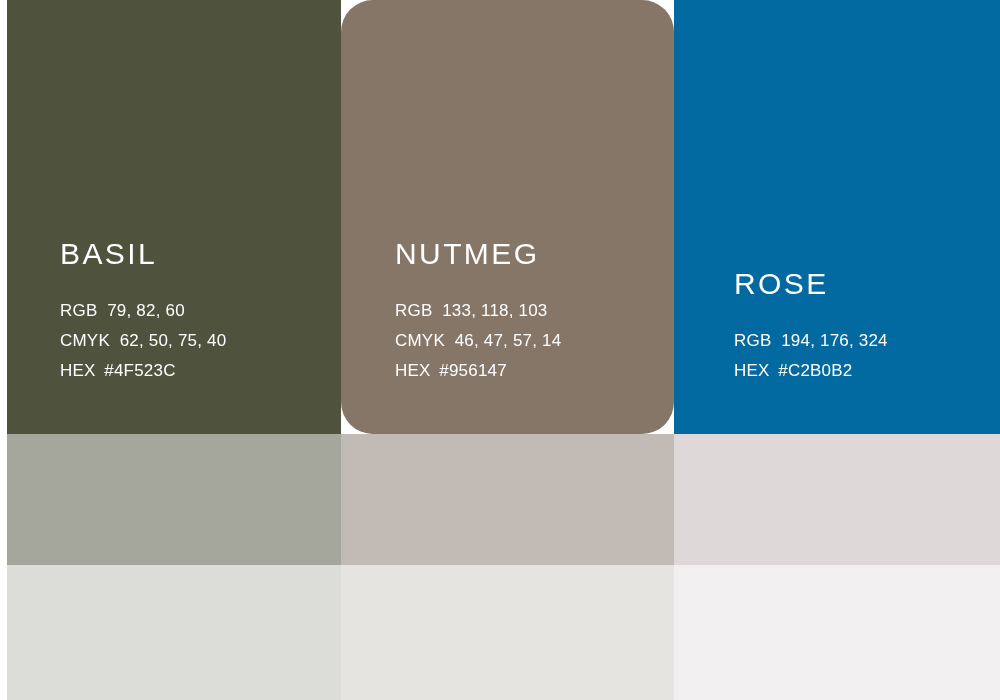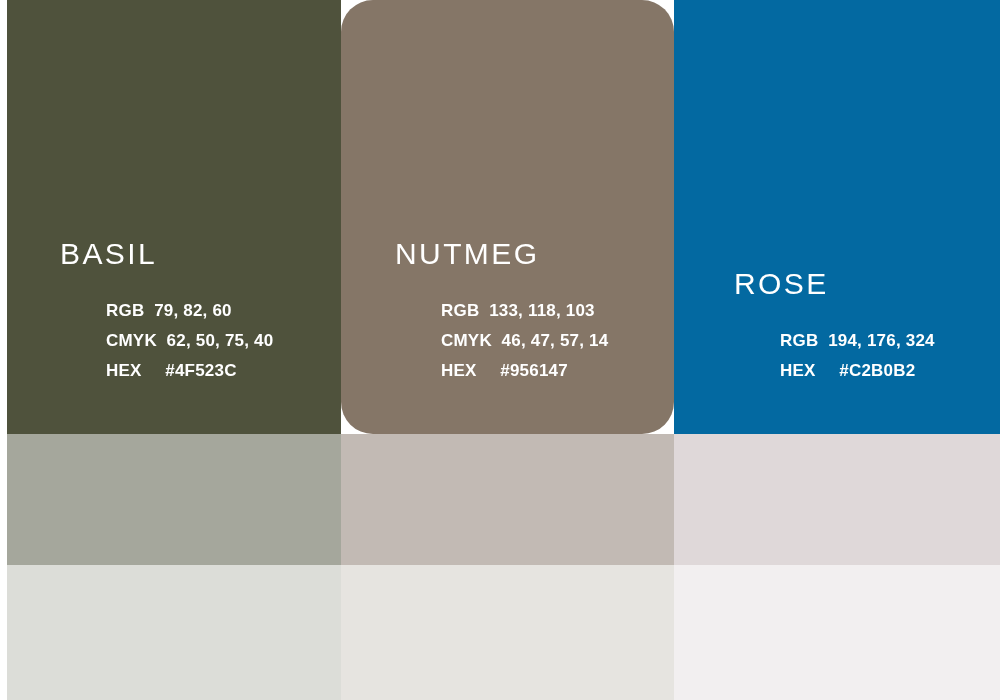--- a/index.html
+++ b/index.html
@@ -70,31 +70,30 @@
     white-space: nowrap;
   }
 
   .spec-row {
     font-size: 17px;
     line-height: 30px;
     white-space: nowrap;
     color: #ffffff;
   }
   .spec-label {
-    font-weight: 700;
+    font-weight: 400;
     letter-spacing: 0.2px;
-    margin-left: 46px;
   }
   .spec-value {
-    font-weight: 700;
+    font-weight: 400;
     letter-spacing: 0.2px;
     margin-left: 5px;
     text-align: right;
   }
-  .spec-row.hex-row .spec-value { margin-left: 19px; }
+  .spec-row.hex-row .spec-value { margin-left: 4px; }
 </style>
 </head>
 <body>
 
 <div class="palette">
 
   <div class="swatch-col col-basil">
     <div class="band-main" style="background-color: rgb(79, 82, 60);">
       <div class="info">
         <div class="color-name">BASIL</div>

